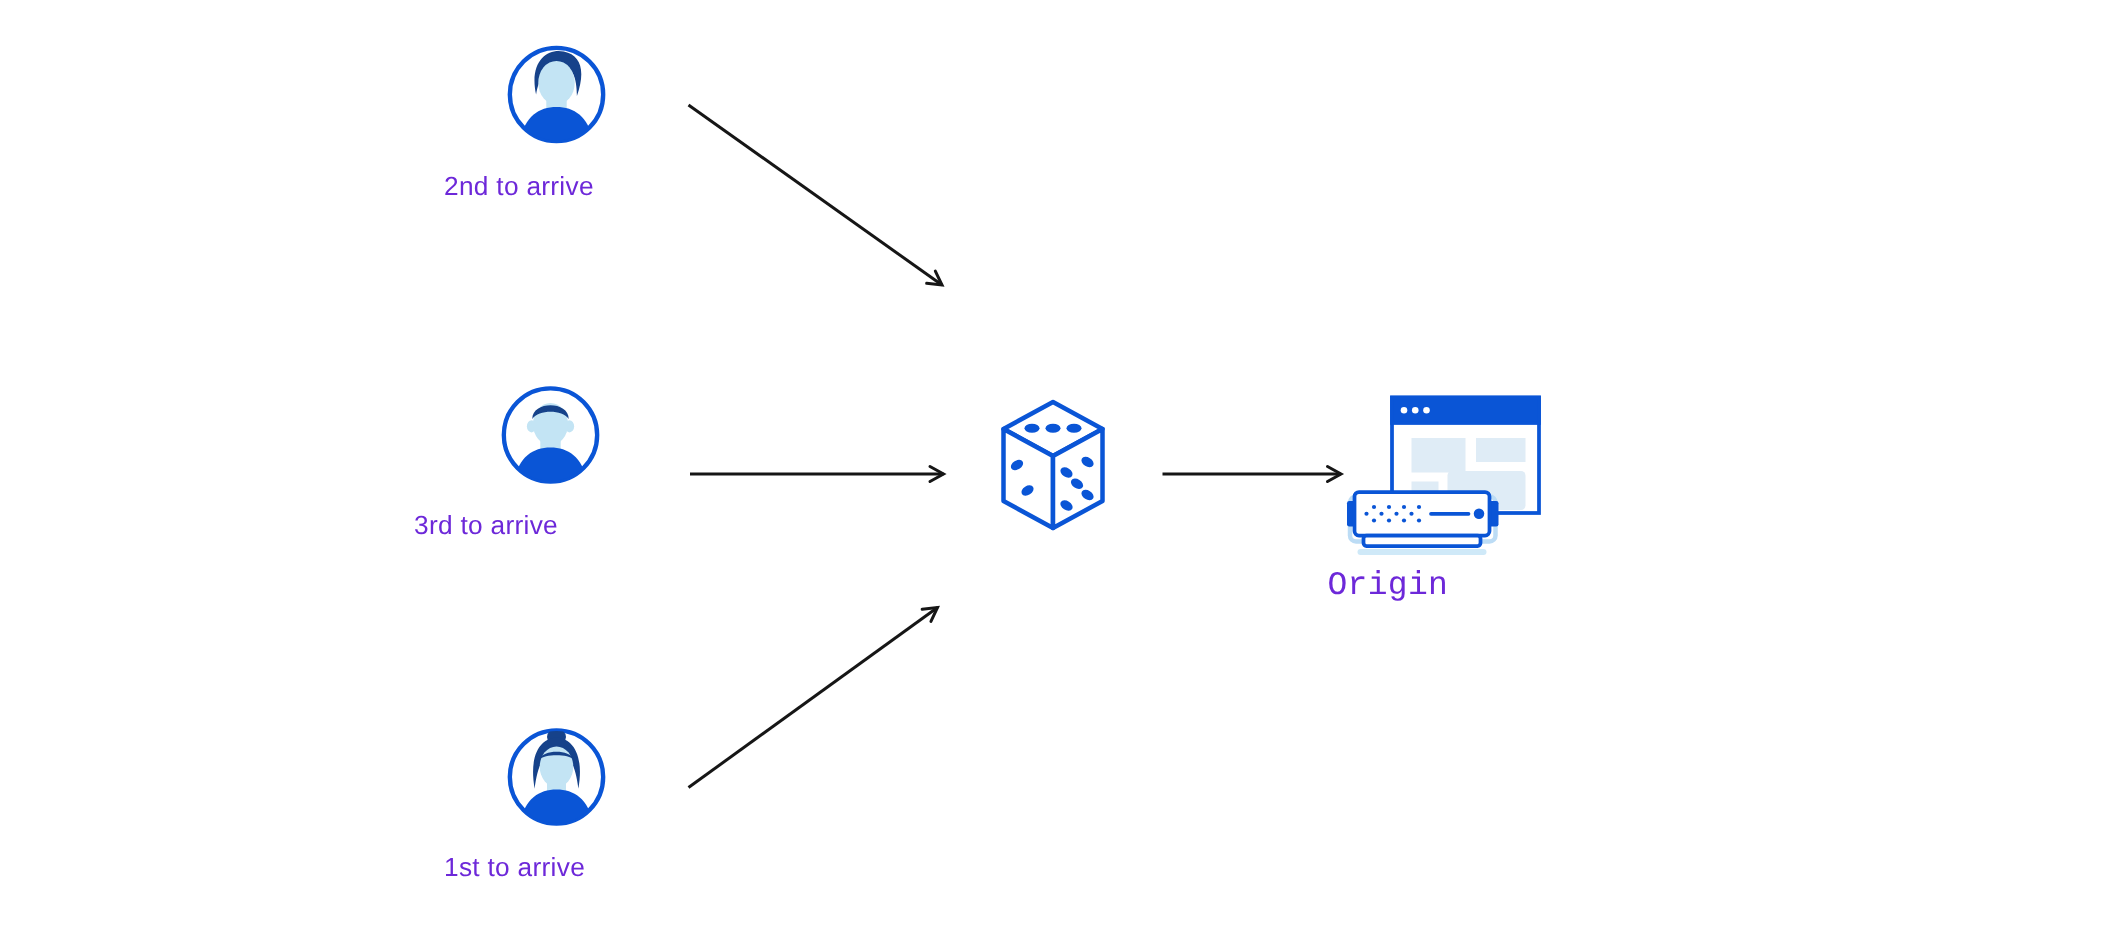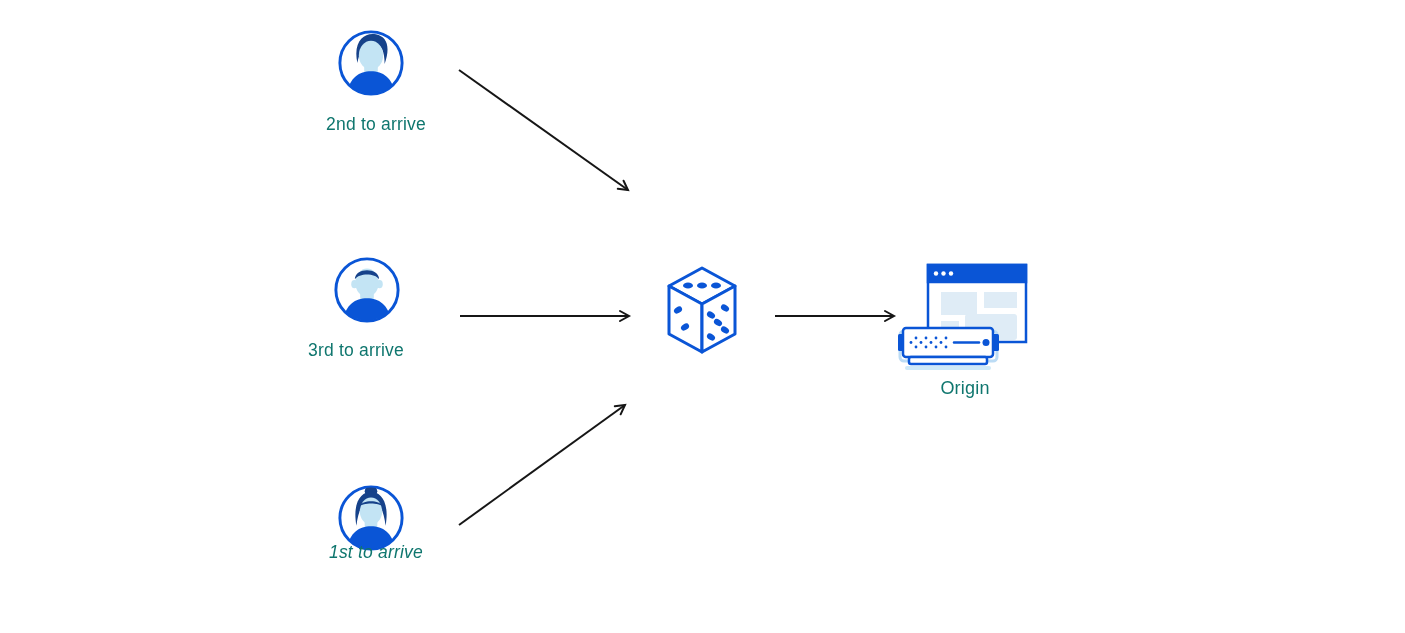--- a/index.html
+++ b/index.html
@@ -12,27 +12,27 @@
     position: relative;
     width: 1405px;
     height: 633px;
     background: #ffffff;
     overflow: hidden;
   }
   .abs { position: absolute; }
   .node-label {
     position: absolute;
     width: 160px;
-    text-align: center;
+    text-align: left;
     font-size: 17.5px;
     letter-spacing: 0.2px;
-    color: #0f766e;
+    color: #6d28d9;
     white-space: nowrap;
   }
-  .origin-label { font-size: 18px; }
+  .origin-label { font-size: 22px; font-family: Liberation Mono, monospace; }
   svg { display: block; }
 </style>
 </head>
 <body>
 
 <div class="canvas">
 
   <svg class="abs" style="left:0;top:0;" width="1405" height="633" viewBox="0 0 1405 633">
     <defs>
       <marker id="openArrow" markerUnits="userSpaceOnUse" markerWidth="16" markerHeight="16" refX="11" refY="7" orient="auto">
@@ -88,21 +88,21 @@
     <circle cx="36" cy="36" r="32" fill="#ffffff" stroke="#0a55d6" stroke-width="3"></circle>
     <g clip-path="url(#clipC)">
       <ellipse cx="36" cy="8.5" rx="6.5" ry="5.5" fill="#16428a"></ellipse>
       <path d="M21 44 C16.5 18 27 9 36 9 C45 9 55.5 18 51 44 C49 28 45 19.5 36 19.5 C27 19.5 23 28 21 44 Z" fill="#16428a"></path>
       <path d="M29.5 33 L42.5 33 L42.5 49 L29.5 49 Z" fill="#c3e4f4"></path>
       <ellipse cx="36" cy="29" rx="11.5" ry="14" fill="#c3e4f4"></ellipse>
       <path d="M24 24 C27 17 45 17 48 24 C44 20 28 20 24 24 Z" fill="#16428a"></path>
       <path d="M36 44.5 C23 44.5 12.5 52 10.5 72 L61.5 72 C59.5 52 49 44.5 36 44.5 Z" fill="#0a55d6"></path>
     </g>
   </svg>
-  <div class="node-label" style="left:296px;top:542px;font-style:italic;">1st to arrive</div>
+  <div class="node-label" style="left:296px;top:568px;">1st to arrive</div>
 
   <svg class="abs" style="left:664px;top:264px;" width="76" height="92" viewBox="0 0 76 92">
     <g fill="#ffffff" stroke="#0a55d6" stroke-width="3" stroke-linejoin="round">
       <path d="M38 4 L71 22 L38 40 L5 22 Z"></path>
       <path d="M5 22 L38 40 L38 88 L5 70 Z"></path>
       <path d="M71 22 L38 40 L38 88 L71 70 Z"></path>
     </g>
     <g fill="#0a55d6">
       <ellipse cx="24" cy="21.5" rx="5" ry="3"></ellipse>
       <ellipse cx="38" cy="21.5" rx="5" ry="3"></ellipse>

